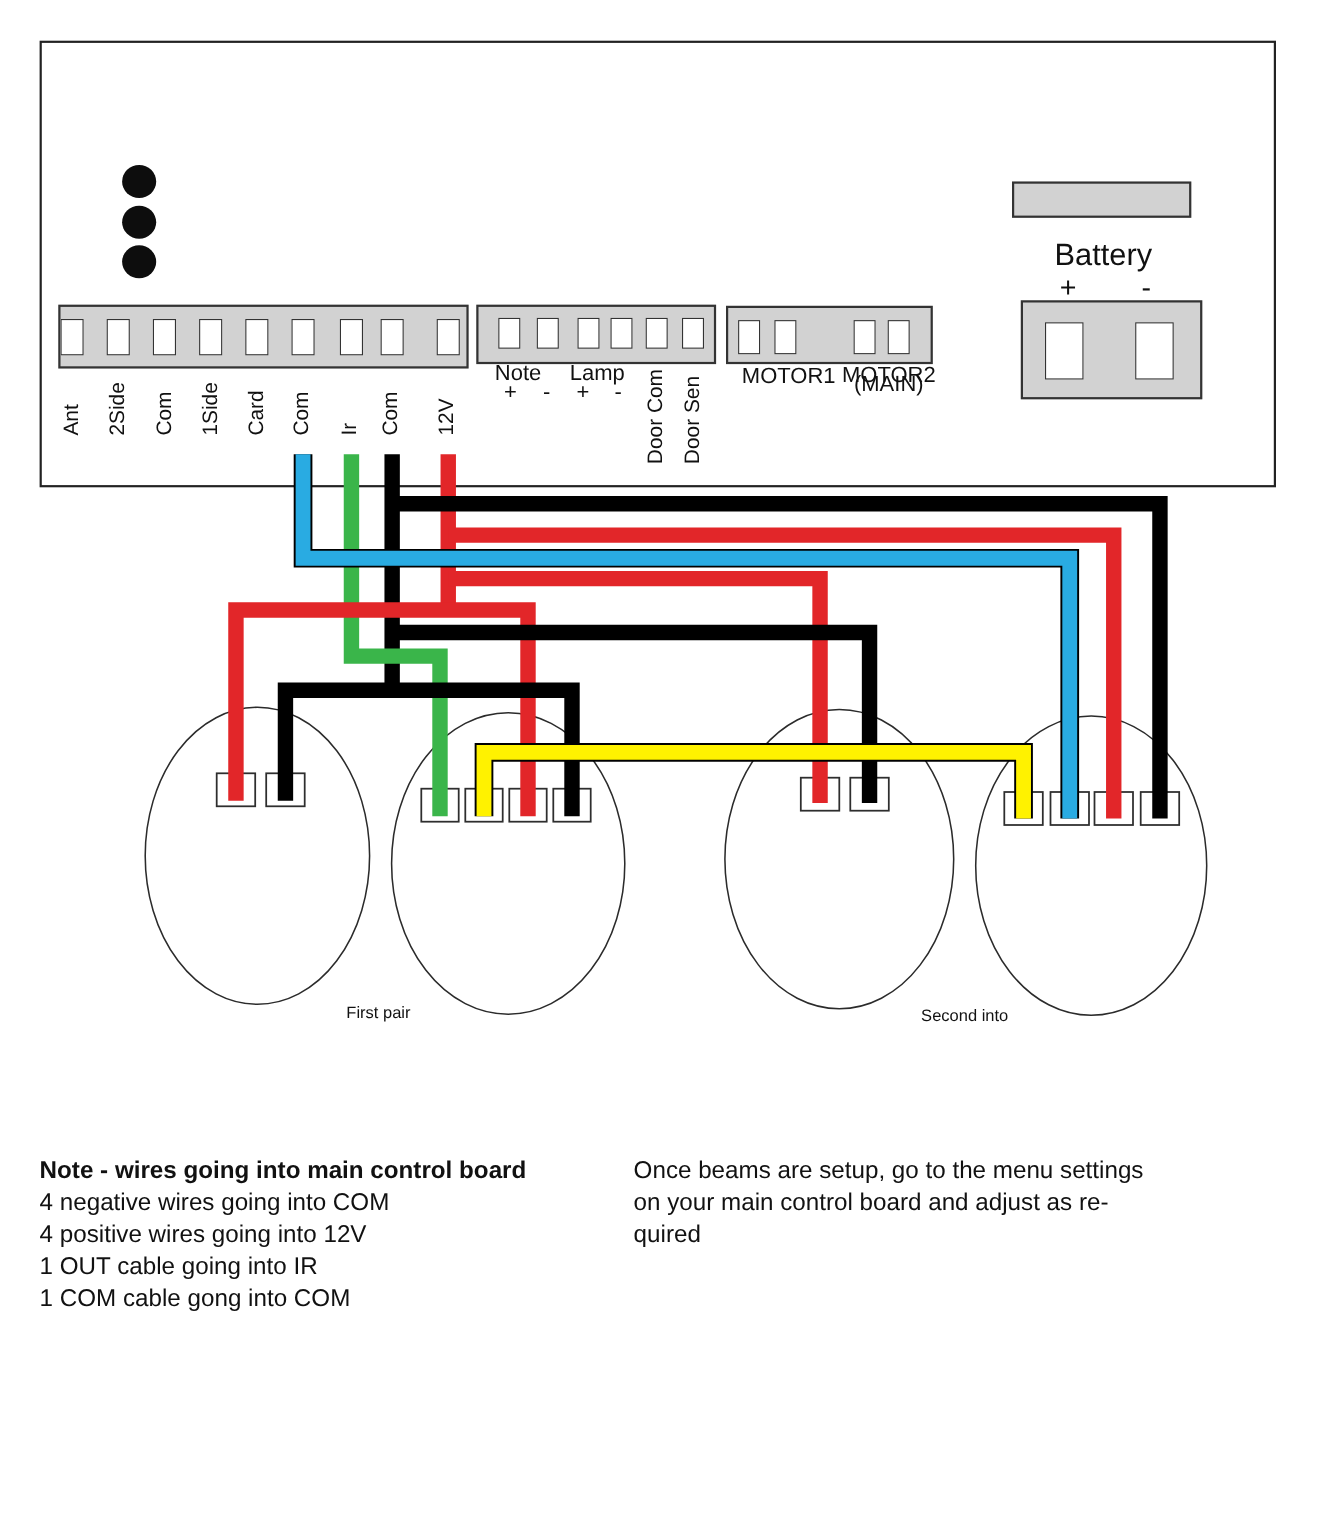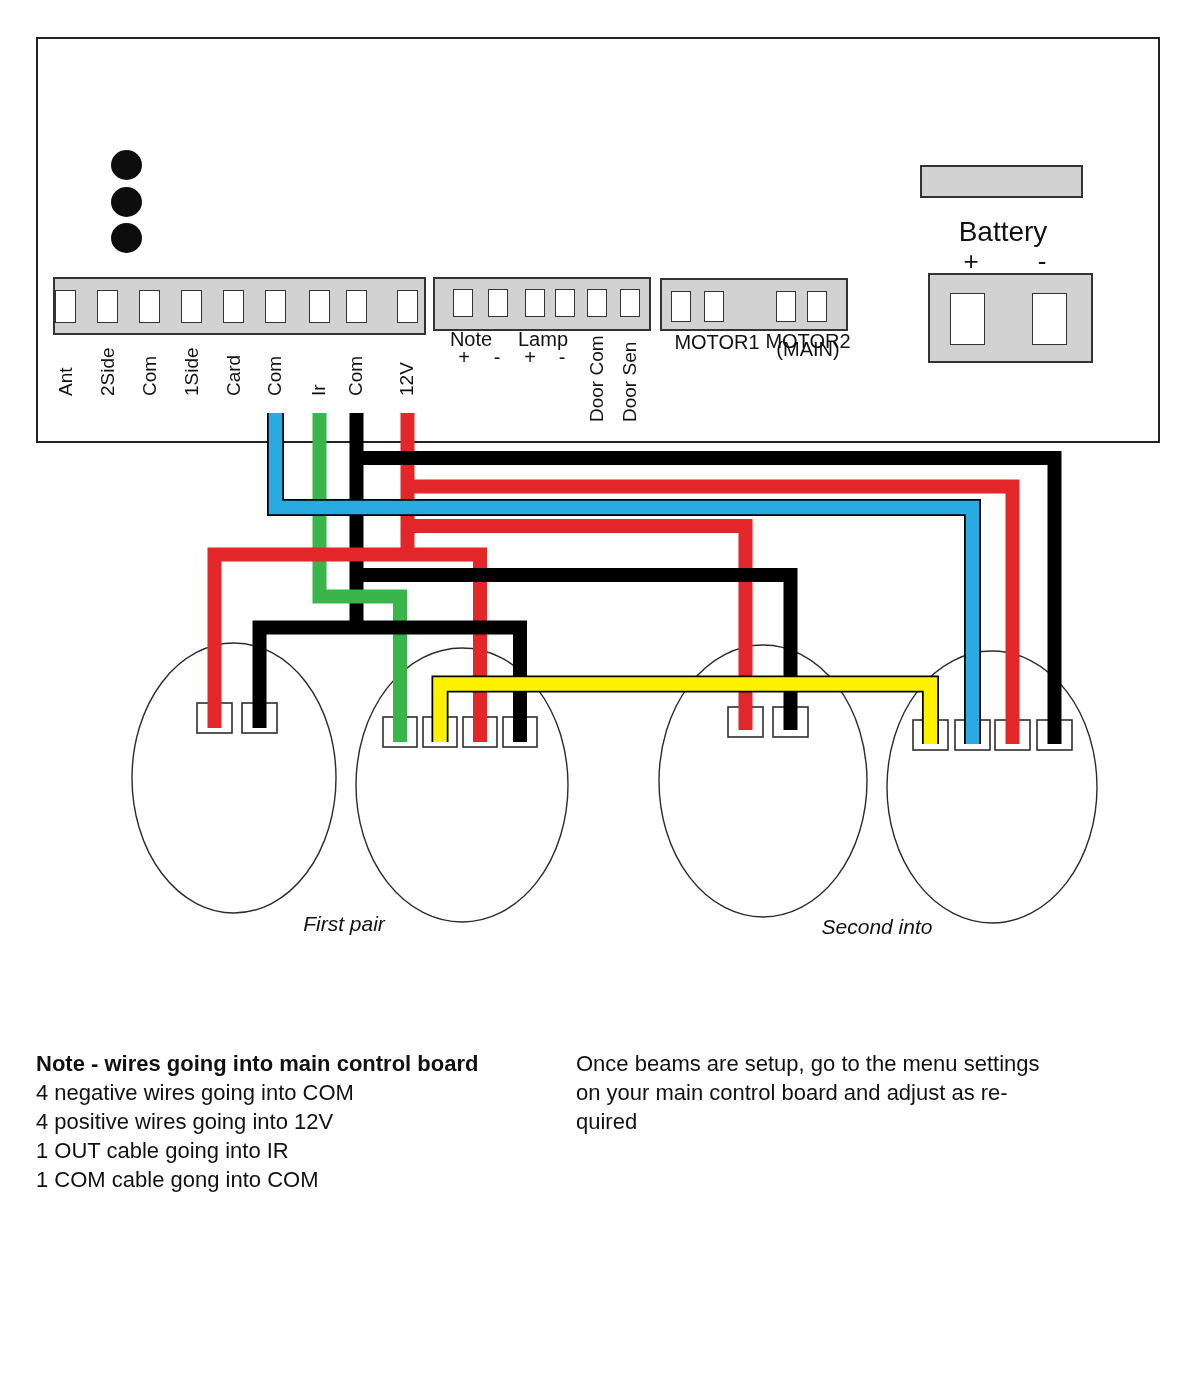--- a/index.html
+++ b/index.html
@@ -10,21 +10,21 @@
   .title{position:absolute;left:36px;top:42px;width:1122px;text-align:center;font-size:31px;font-weight:bold;line-height:41px;}
   .dot{position:absolute;width:31px;height:30px;border-radius:50%;background:#0d0d0d;}
   .acc-label{position:absolute;left:145px;top:181px;width:192px;text-align:center;font-size:23px;line-height:29px;}
   .strip{position:absolute;background:#d2d2d2;border:2px solid #333;box-sizing:border-box;}
   .term{position:absolute;background:#fff;border:1.5px solid #333;box-sizing:border-box;}
   .vlabel{position:absolute;transform:rotate(-90deg);transform-origin:0 0;white-space:nowrap;font-size:19px;line-height:22px;}
   .vbig{position:absolute;transform:rotate(-90deg);transform-origin:0 0;white-space:nowrap;font-size:27px;line-height:30px;}
   .pm{font-size:20px;}
   .pm-big{font-size:36px;}
   .pm-bat{font-size:26px;}
-  .cap{font-size:21px;font-style:italic;}
+  .cap{font-size:15px;}
   .notes{position:absolute;font-size:22px;line-height:29px;}
   .bold{font-weight:bold;}
   svg.overlay{position:absolute;left:0;top:0;z-index:5;pointer-events:none;}
   .lbl{position:absolute;}
 </style>
 </head>
 <body>
 
 <div class="stage">
 

